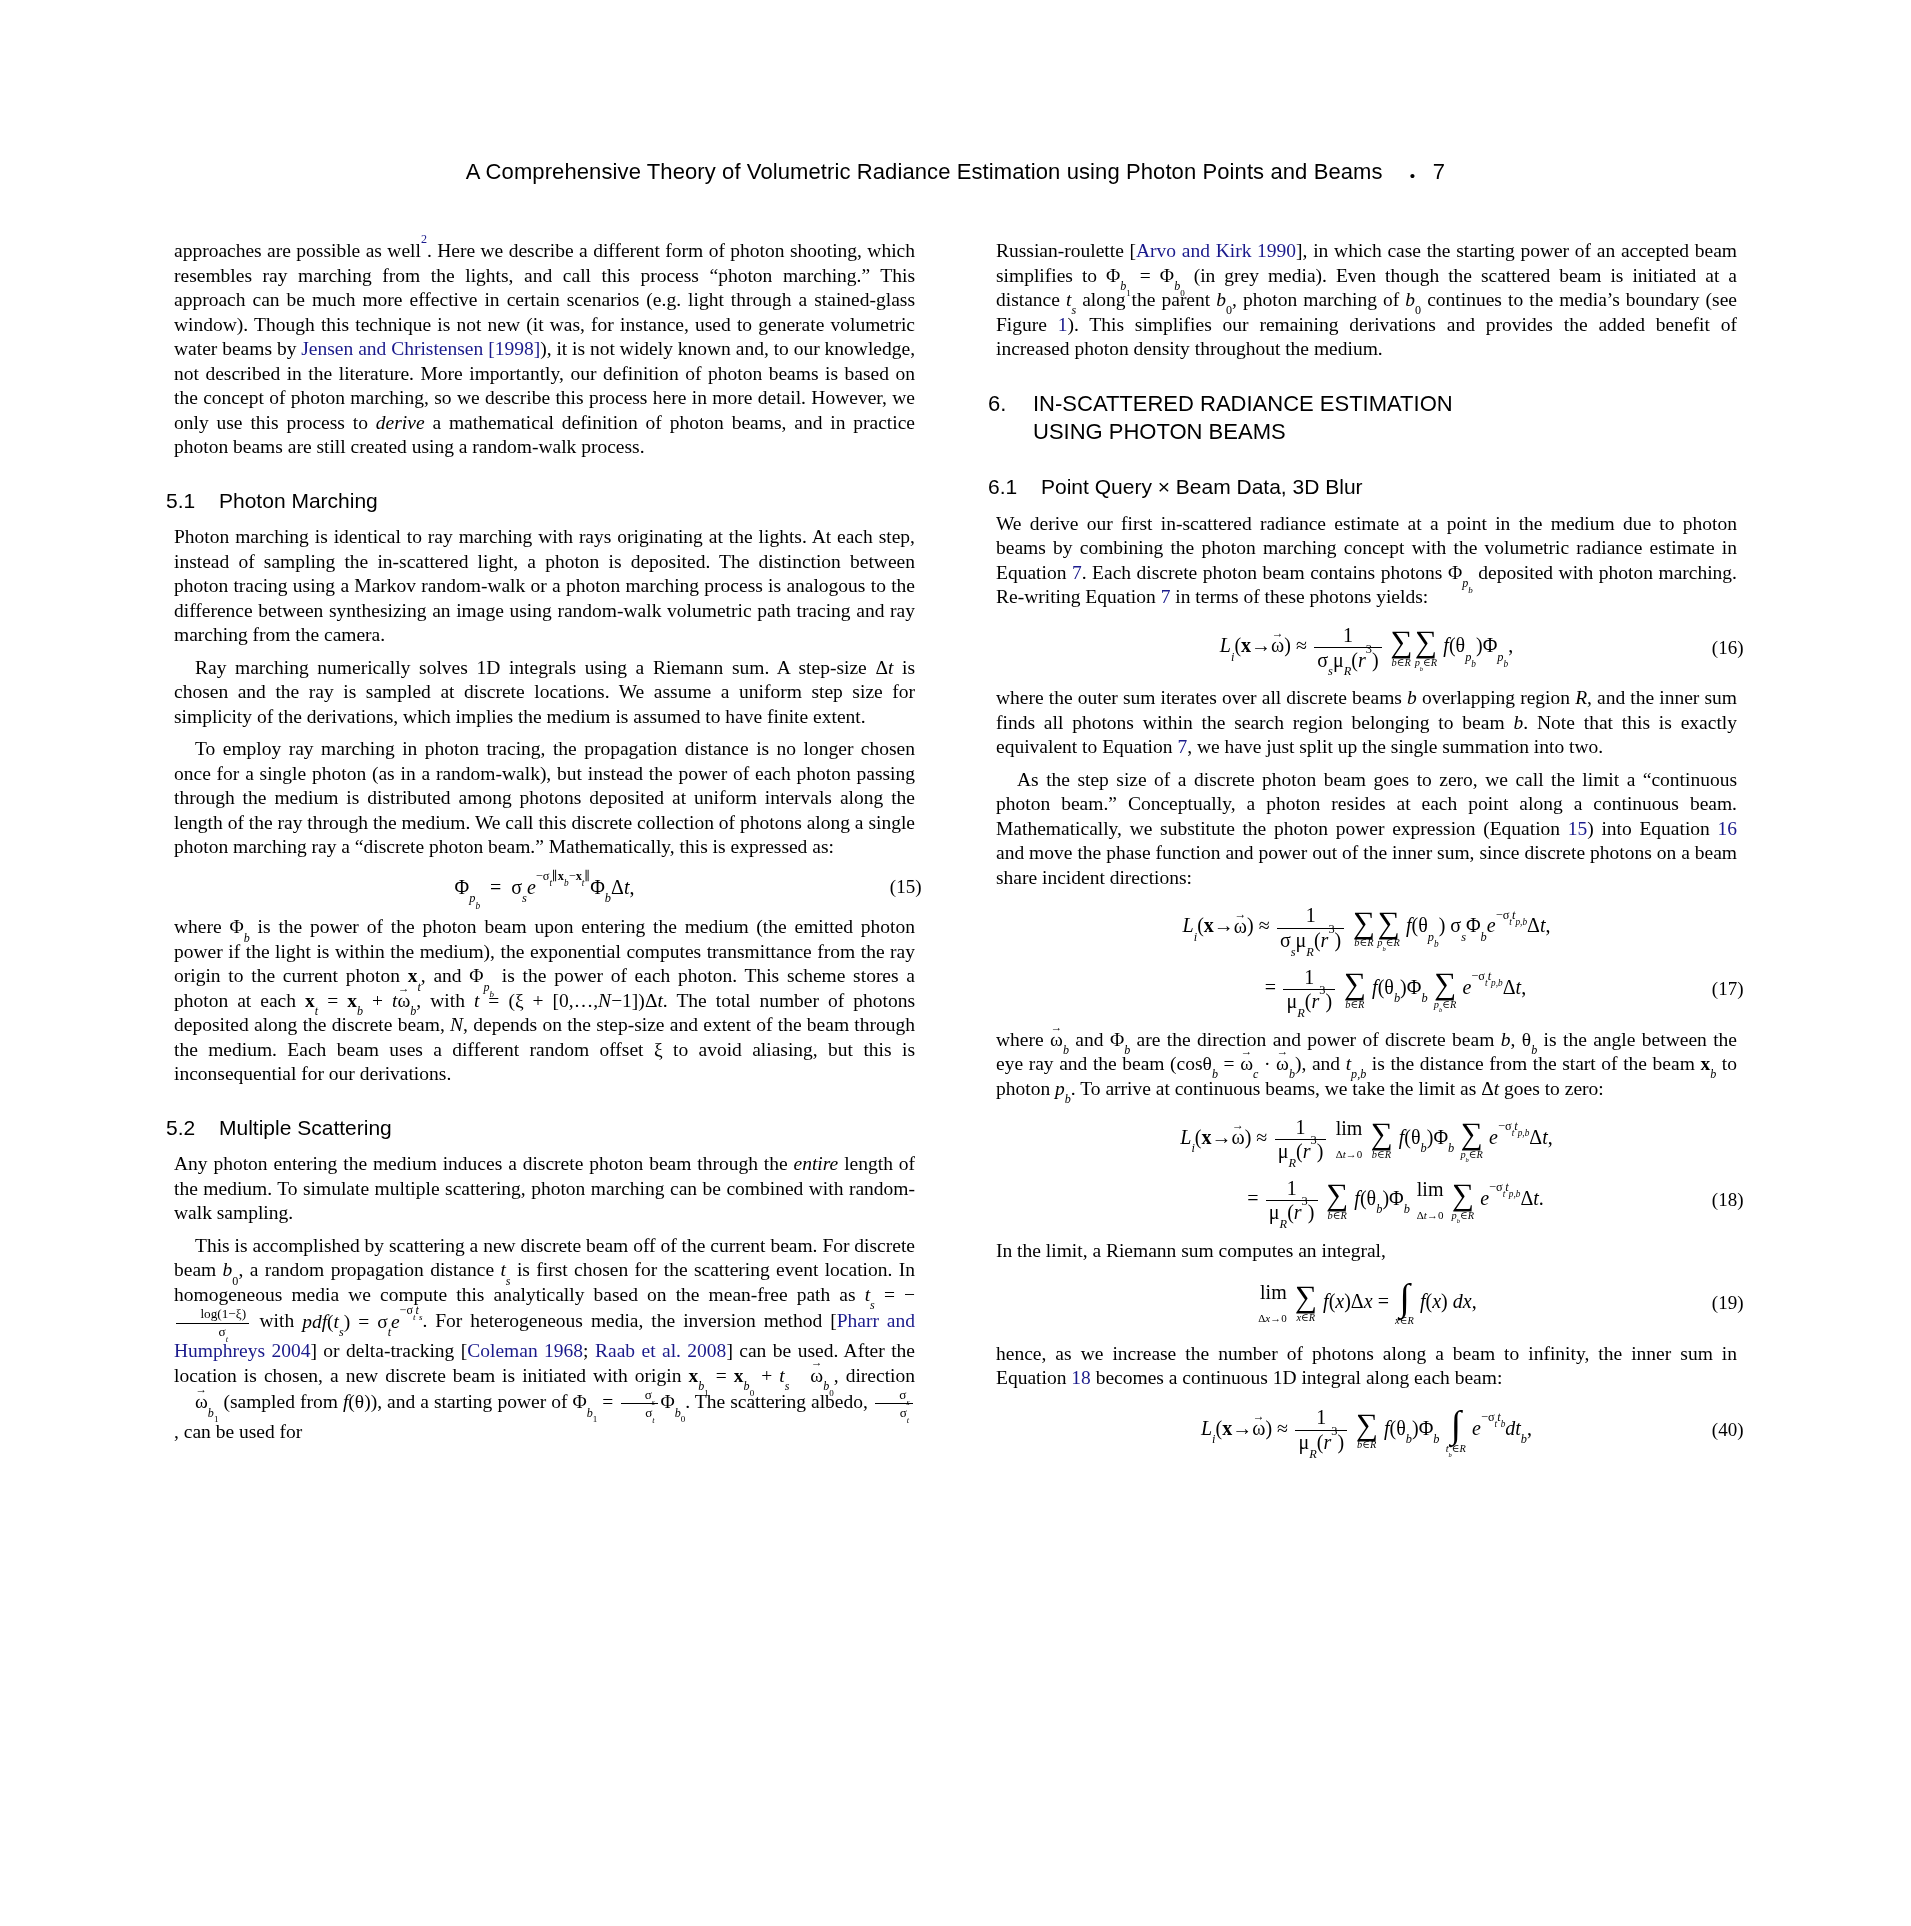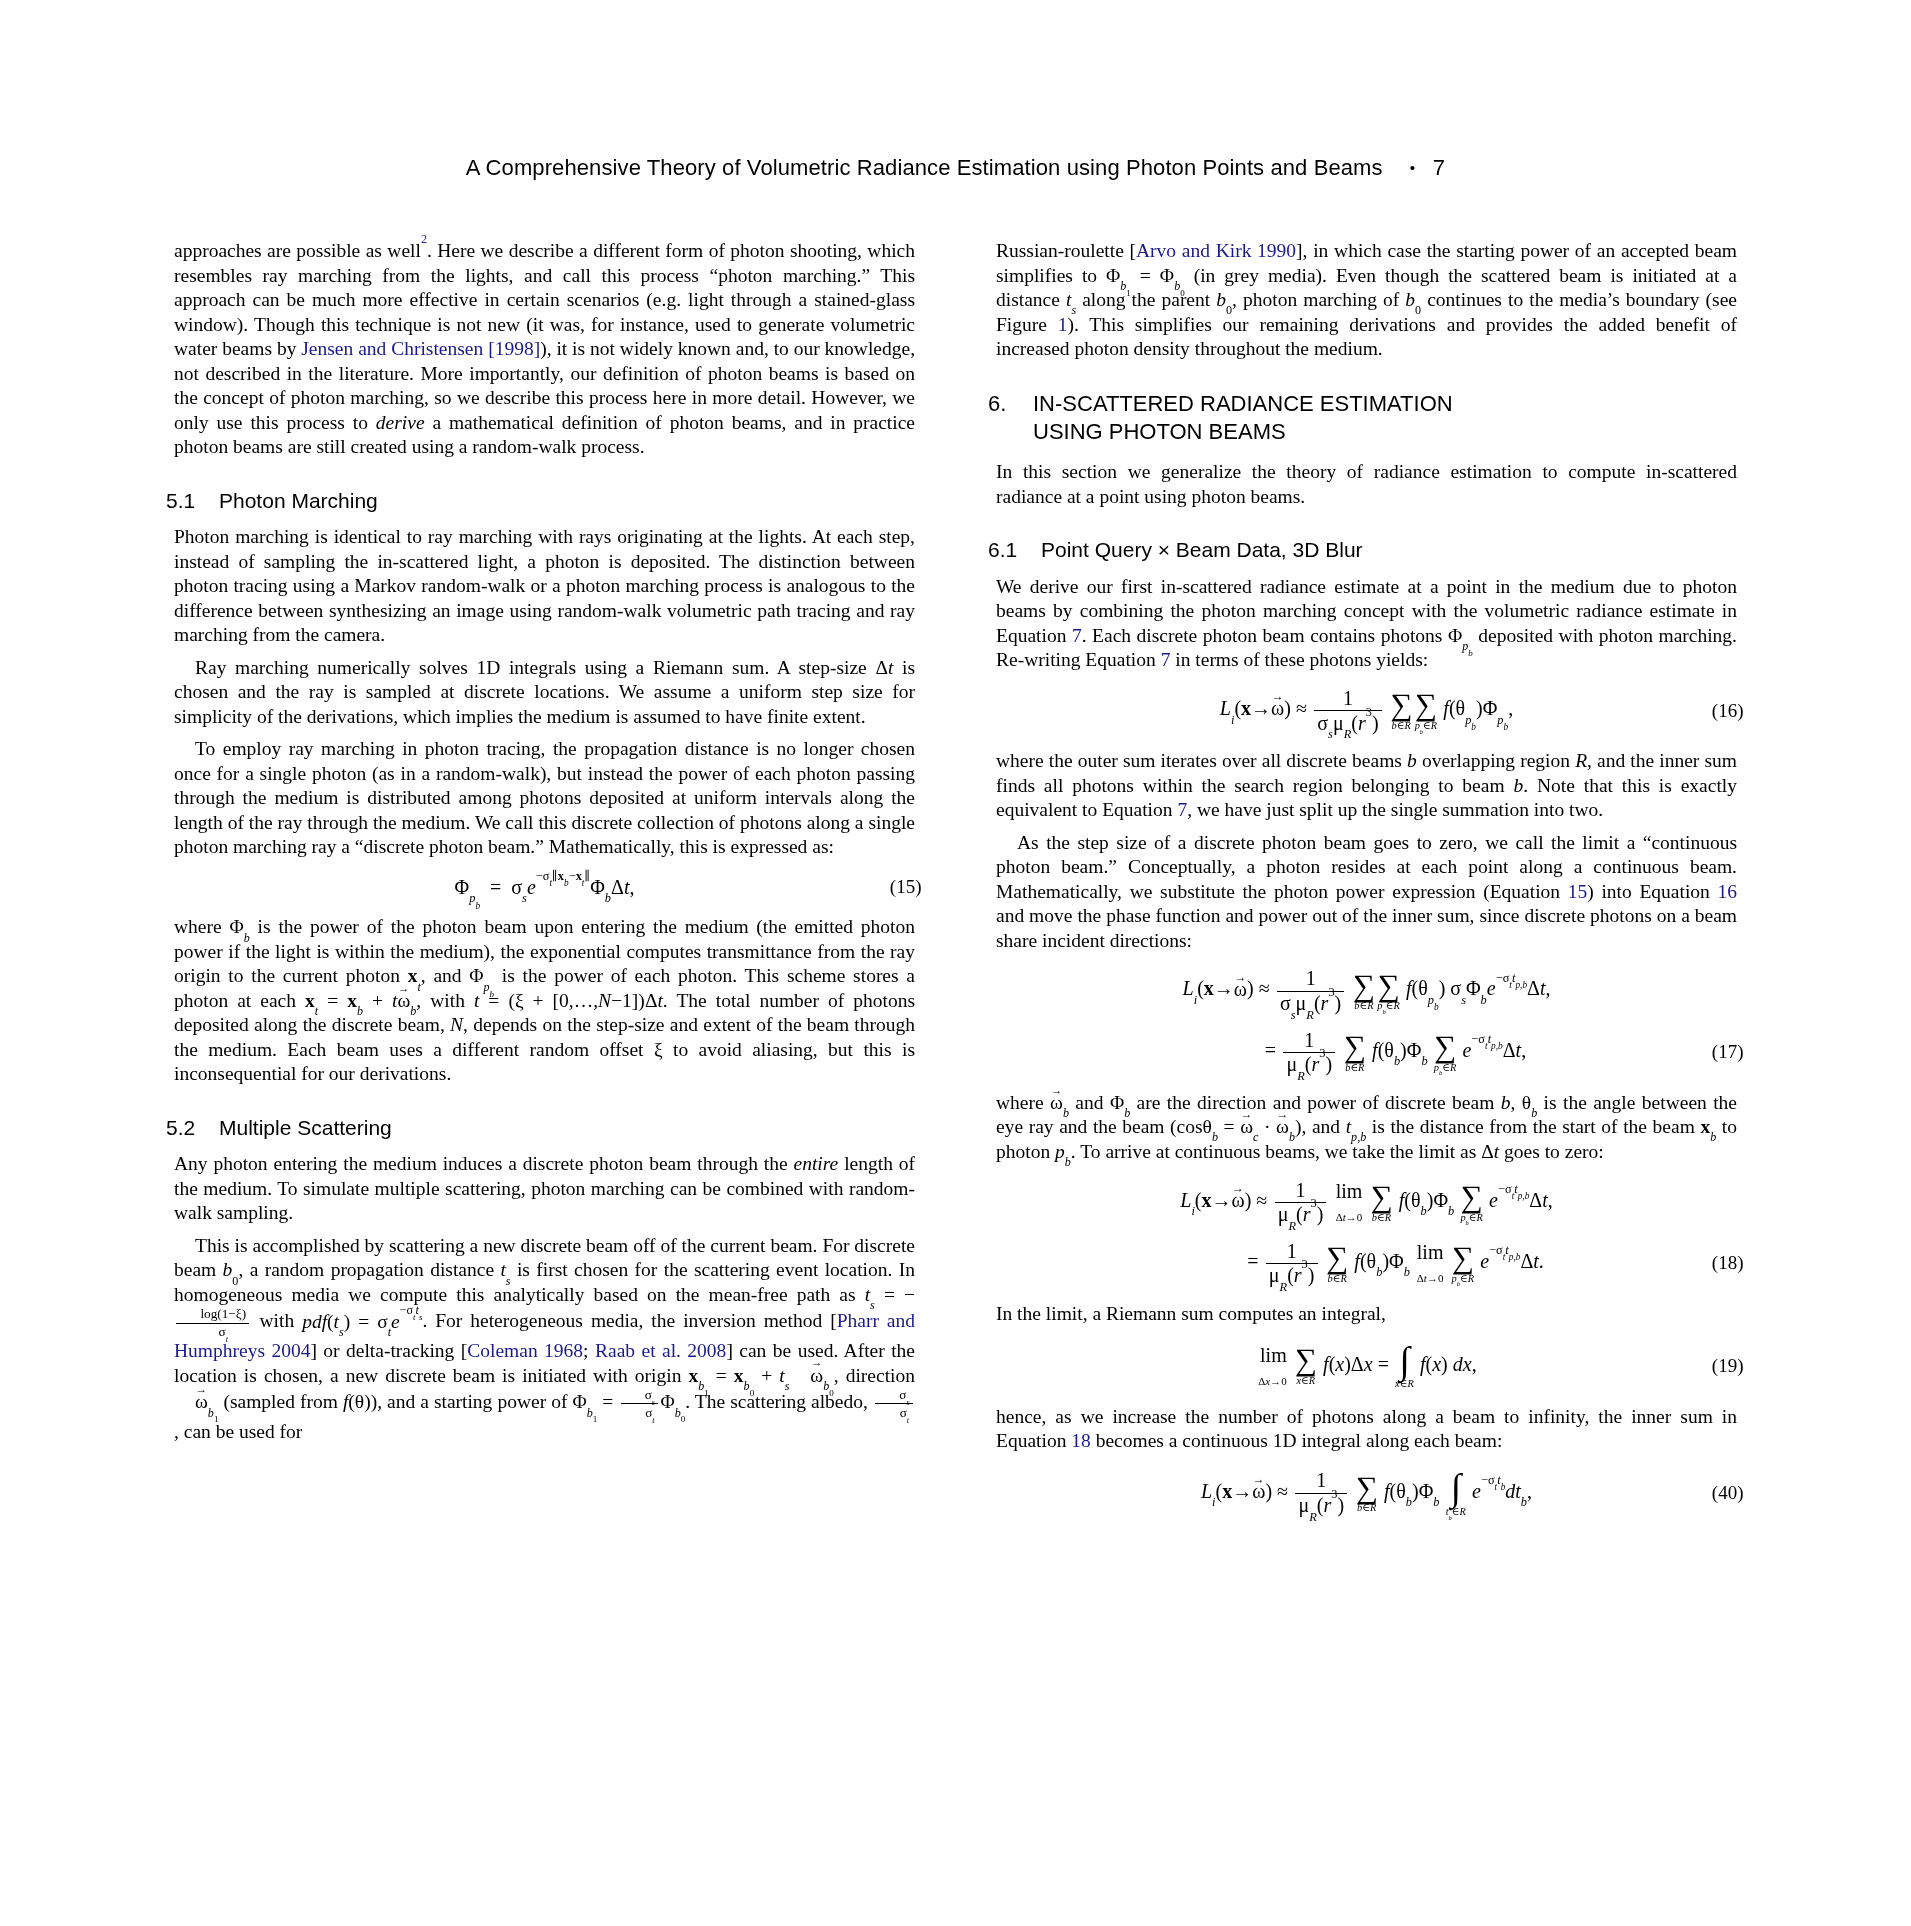--- a/index.html
+++ b/index.html
@@ -23,21 +23,21 @@
   }
 
   
   .running-head {
     position: absolute;
     left: 166px;
     top: 150px;
     width: 1579px;
     height: 35px;
     display: flex;
-    align-items: center;
+    align-items: flex-end;
     justify-content: center;
     font-family: "Liberation Sans", "DejaVu Sans", sans-serif;
     font-size: 22px;
     letter-spacing: 0.1px;
     white-space: nowrap;
   }
   .running-head .rh-title { }
   .running-head .rh-sep {
     display: inline-block;
     margin: 0 17.7px 0 27px;
@@ -250,21 +250,20 @@
 
     <div class="col col-right">
 
       <p class="body"><span>Russian-roulette [</span><span class="cite">Arvo and Kirk 1990</span><span>], in which case the starting power of an accepted beam simplifies to </span><span class="math"><span class="up">Φ</span><sub><i class="mv">b</i><sub>1</sub></sub> = <span class="up">Φ</span><sub><i class="mv">b</i><sub>0</sub></sub></span><span> (in grey media). Even though the scattered beam is initiated at a distance </span><span class="math"><i class="mv">t</i><sub><i class="mv">s</i></sub></span><span> along the parent </span><span class="math"><i class="mv">b</i><sub>0</sub></span><span>, photon marching of </span><span class="math"><i class="mv">b</i><sub>0</sub></span><span> continues to the media’s boundary (see Figure </span><span class="cite">1</span><span>). This simplifies our remaining derivations and provides the added benefit of increased photon density throughout the medium.</span></p>
 
       <h1 class="sec-h1">
         <span class="num">6.</span>
         <span class="txt"><span>IN-SCATTERED RADIANCE ESTIMATION</span><br><span>USING PHOTON BEAMS</span></span>
       </h1>
 
-      <p class="body">In this section we generalize the theory of radiance estimation to compute in-scattered radiance at a point using photon beams.</p>
 
       <h2 class="sec-h2">
         <span class="num">6.1</span>
         <span class="txt">Point Query × Beam Data, 3D Blur</span>
       </h2>
 
       <p class="body"><span>We derive our first in-scattered radiance estimate at a point in the medium due to photon beams by combining the photon marching concept with the volumetric radiance estimate in Equation </span><span class="cite">7</span><span>. Each discrete photon beam contains photons </span><span class="math"><span class="up">Φ</span><sub><i class="mv">p</i><sub><i class="mv">b</i></sub></sub></span><span> deposited with photon marching. Re-writing Equation </span><span class="cite">7</span><span> in terms of these photons yields:</span></p>
 
       <div class="eqrow math">
         <span class="eqbody">

